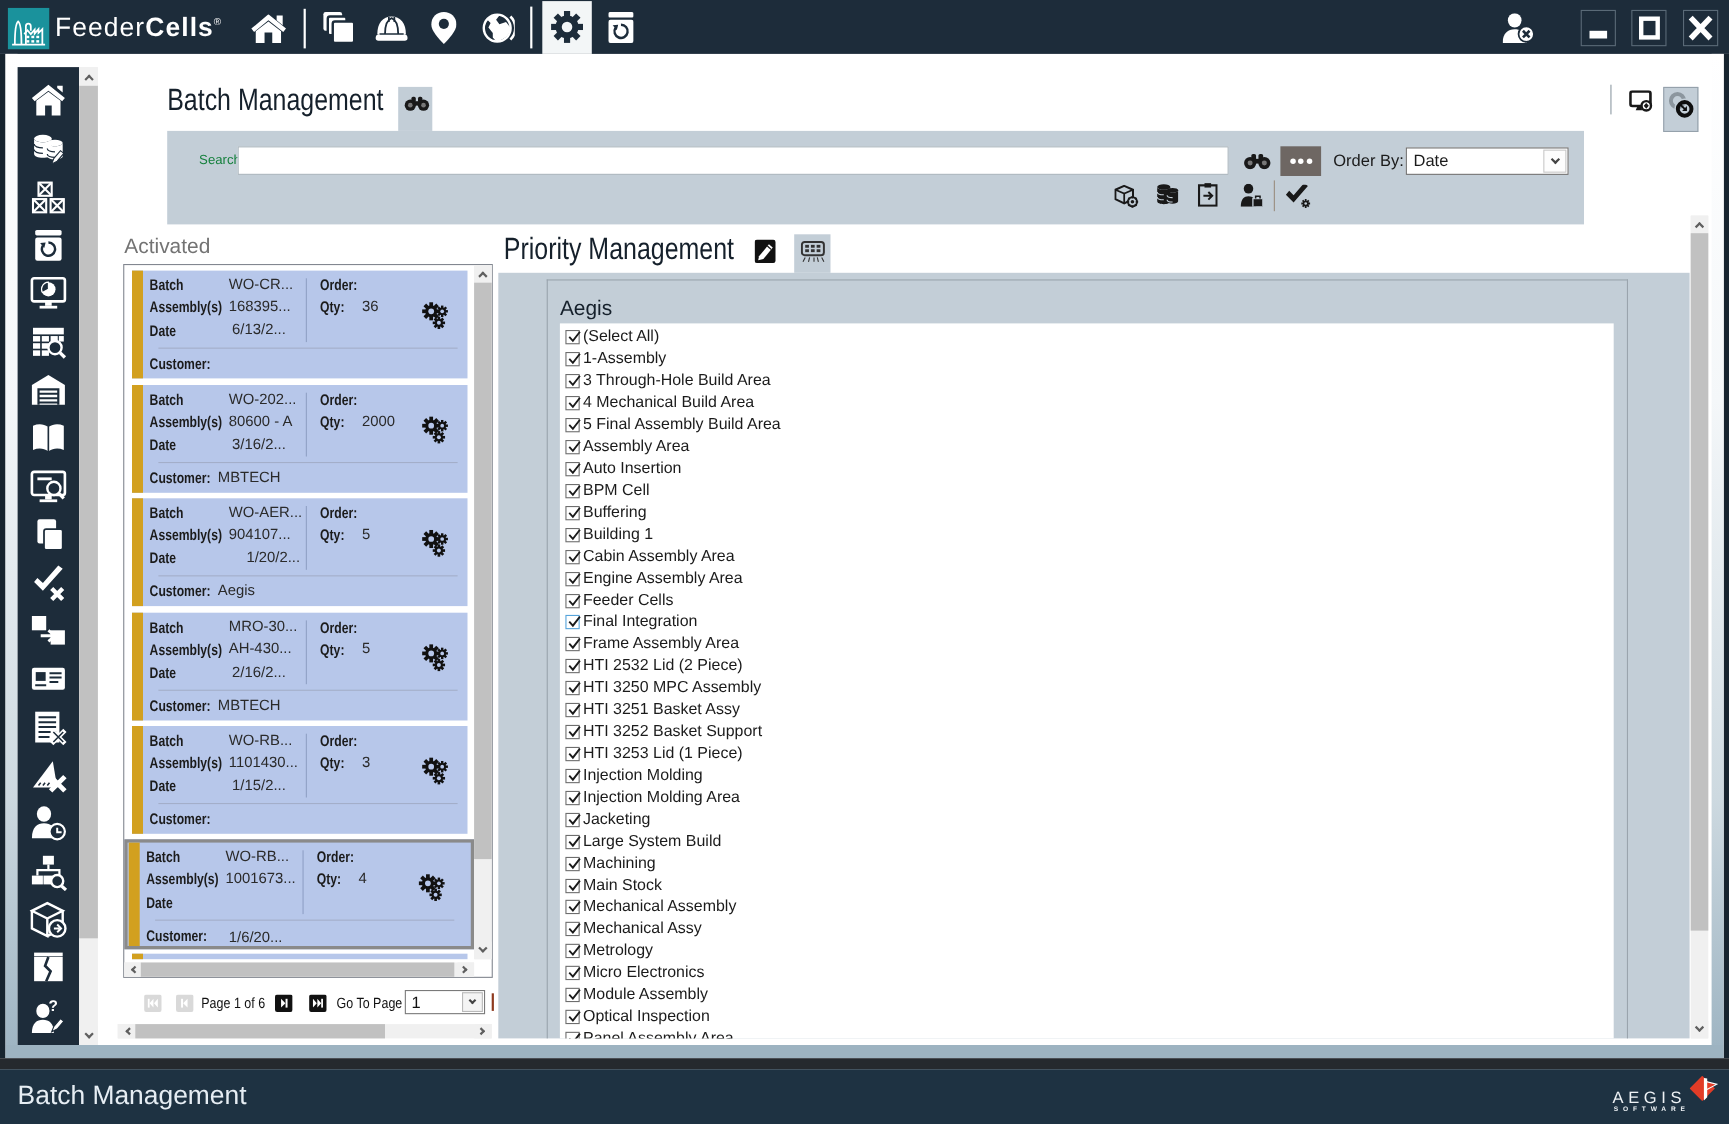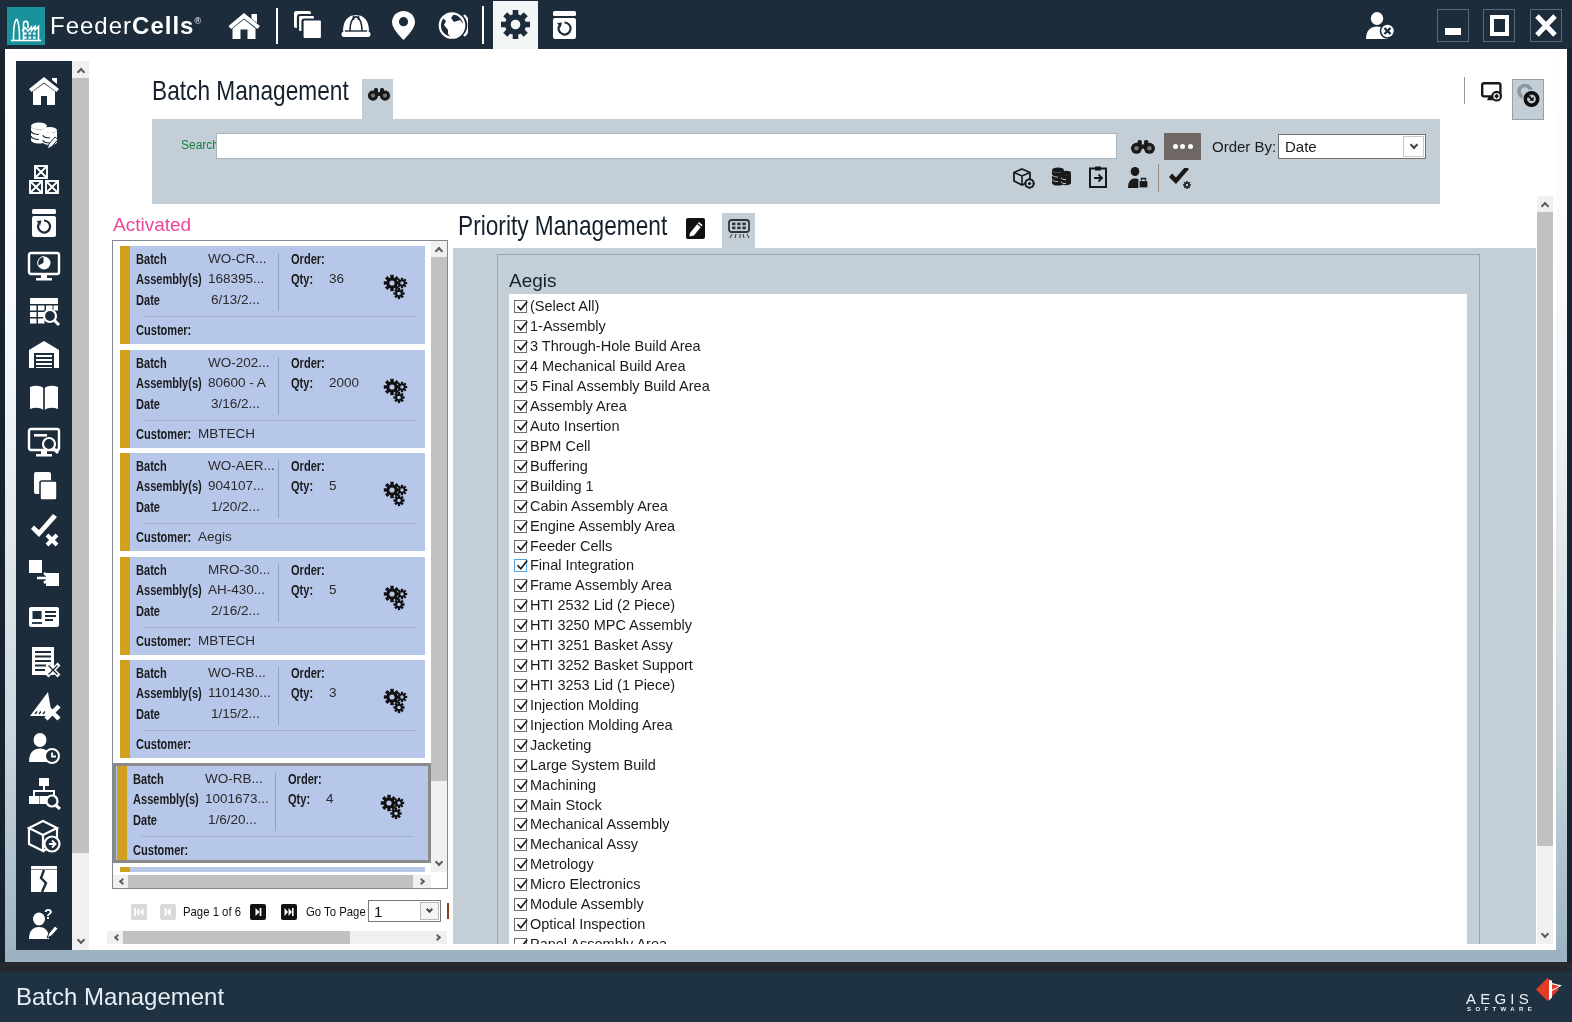--- a/index.html
+++ b/index.html
@@ -352,21 +352,21 @@
 <path d="M15.6 11.6 l2.3 2.6 -2.3 2.6 -2.3 -2.6 Z" fill="#191919"></path>
 </svg>
 <div class="abs" style="left:1512px;top:79px;width:32px;height:41px;background:#c3ced7;border:1px solid #95a1ab"></div>
 <svg class="abs" style="left:1514px;top:82px" width="30" height="30" viewBox="0 0 30 30">
 <circle cx="11" cy="9.5" r="6" fill="none" stroke="#8c969e" stroke-width="3.6"></circle>
 <circle cx="17.5" cy="17" r="7.4" fill="none" stroke="#c3ced7" stroke-width="4"></circle>
 <circle cx="17.5" cy="17" r="6.2" fill="none" stroke="#0e0e0e" stroke-width="3.6"></circle>
 <path d="M13.8 13.3 l4.6 4.6" stroke="#0e0e0e" stroke-width="1.8"></path>
 <path d="M19.6 14.4 v4.4 h-4.4 Z" fill="#0e0e0e"></path>
 </svg>
-<div class="abs" style="left:113px;top:214px;font-size:19px;color:#ec4899">Activated</div>
+<div class="abs" style="left:113px;top:214px;font-size:19px;color:#737373">Activated</div>
 <div class="abs" style="left:112px;top:240px;width:336px;height:649px;background:#fff;border:1px solid #828790"></div>
 <div class="abs" style="left:120px;top:246px;width:305px;height:98px;background:#b7c7ea"></div>
 <div class="abs" style="left:120px;top:246px;width:10px;height:98px;background:#d2a01f"></div>
 <div class="abs cardlbl" style="left:136px;top:251px">Batch</div>
 <div class="abs cardtxt" style="left:208px;top:251px">WO-CR...</div>
 <div class="abs cardlbl" style="left:136px;top:271px">Assembly(s)</div>
 <div class="abs cardtxt" style="left:208px;top:271px">168395...</div>
 <div class="abs cardlbl" style="left:136px;top:292px">Date</div>
 <div class="abs cardtxt" style="left:211px;top:292px">6/13/2...</div>
 <div class="abs" style="left:278px;top:253px;width:1px;height:58px;background:#8fa0c5"></div>
@@ -437,21 +437,21 @@
 <div class="abs cardlbl" style="left:136px;top:421px">&nbsp;</div>
 <div class="abs cardlbl" style="left:136px;top:426px">Customer:</div>
 <div class="abs cardtxt" style="left:198px;top:426px">MBTECH</div>
 <div class="abs" style="left:120px;top:453px;width:305px;height:98px;background:#b7c7ea"></div>
 <div class="abs" style="left:120px;top:453px;width:10px;height:98px;background:#d2a01f"></div>
 <div class="abs cardlbl" style="left:136px;top:458px">Batch</div>
 <div class="abs cardtxt" style="left:208px;top:458px">WO-AER...</div>
 <div class="abs cardlbl" style="left:136px;top:478px">Assembly(s)</div>
 <div class="abs cardtxt" style="left:208px;top:478px">904107...</div>
 <div class="abs cardlbl" style="left:136px;top:499px">Date</div>
-<div class="abs cardtxt" style="left:211px;top:499px">1/20/2...</div>
+<div class="abs cardtxt" style="left:224px;top:499px">1/20/2...</div>
 <div class="abs" style="left:278px;top:460px;width:1px;height:58px;background:#8fa0c5"></div>
 <div class="abs cardlbl" style="left:291px;top:458px">Order:</div>
 <div class="abs cardlbl" style="left:291px;top:478px">Qty:</div>
 <div class="abs cardtxt" style="left:329px;top:478px">5</div>
 <svg class="abs" style="left:383px;top:481px" width="25" height="26" viewBox="0 0 25 26">
       <g fill="#111">
         <circle cx="9" cy="9" r="5.4"></circle>
         <rect x="7.3" y="0.8" width="3.4" height="16.4"></rect>
         <rect x="7.3" y="0.8" width="3.4" height="16.4" transform="rotate(45 9 9)"></rect>
         <rect x="7.3" y="0.8" width="3.4" height="16.4" transform="rotate(90 9 9)"></rect>
@@ -551,21 +551,21 @@
 <div class="abs cardlbl" style="left:136px;top:731px">&nbsp;</div>
 <div class="abs cardlbl" style="left:136px;top:736px">Customer:</div>
 <div class="abs cardtxt" style="left:198px;top:736px"></div>
 <div class="abs" style="left:113px;top:763px;width:318px;height:100px;border:3px solid #8a8a8a;background:#b7c7ea"></div>
 <div class="abs" style="left:117px;top:766px;width:10px;height:94px;background:#d2a01f"></div>
 <div class="abs cardlbl" style="left:133px;top:771px">Batch</div>
 <div class="abs cardtxt" style="left:205px;top:771px">WO-RB...</div>
 <div class="abs cardlbl" style="left:133px;top:791px">Assembly(s)</div>
 <div class="abs cardtxt" style="left:205px;top:791px">1001673...</div>
 <div class="abs cardlbl" style="left:133px;top:812px">Date</div>
-<div class="abs cardtxt" style="left:208px;top:812px">1/6/20...</div>
+<div class="abs cardtxt" style="left:208px;top:844px">1/6/20...</div>
 <div class="abs" style="left:275px;top:773px;width:1px;height:58px;background:#8fa0c5"></div>
 <div class="abs cardlbl" style="left:288px;top:771px">Order:</div>
 <div class="abs cardlbl" style="left:288px;top:791px">Qty:</div>
 <div class="abs cardtxt" style="left:326px;top:791px">4</div>
 <svg class="abs" style="left:380px;top:794px" width="25" height="26" viewBox="0 0 25 26">
       <g fill="#111">
         <circle cx="9" cy="9" r="5.4"></circle>
         <rect x="7.3" y="0.8" width="3.4" height="16.4"></rect>
         <rect x="7.3" y="0.8" width="3.4" height="16.4" transform="rotate(45 9 9)"></rect>
         <rect x="7.3" y="0.8" width="3.4" height="16.4" transform="rotate(90 9 9)"></rect>

